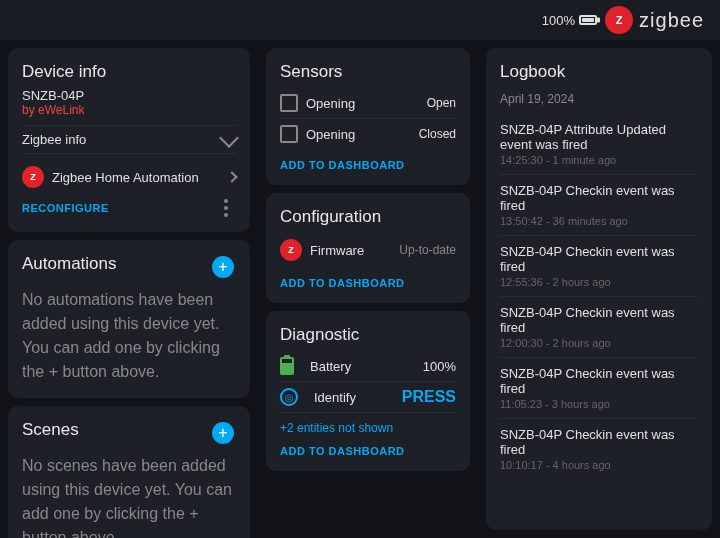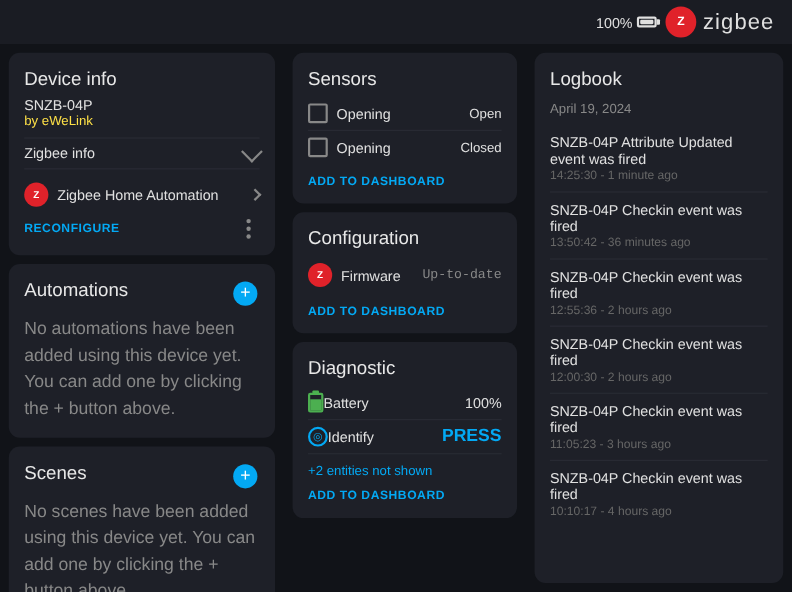--- a/index.html
+++ b/index.html
@@ -135,21 +135,21 @@
     }
 
     
     .device-name {
       font-size: 13px;
       color: #e0e0e0;
       font-weight: 500;
     }
     .device-vendor {
       font-size: 12px;
-      color: #fde047;
+      color: #ef4444;
       margin-bottom: 8px;
     }
     .zigbee-info-row {
       display: flex;
       align-items: center;
       justify-content: space-between;
       border-top: 1px solid #2a2c35;
       border-bottom: 1px solid #2a2c35;
       padding: 6px 0;
       margin-bottom: 8px;
@@ -337,36 +337,35 @@
       font-weight: bold;
       color: white;
     }
     .firmware-name {
       font-size: 13px;
       color: #e0e0e0;
     }
     .firmware-status {
       font-size: 12px;
       color: #888;
-      font-family: Liberation Mono, monospace;
     }
 
     
     .diag-row {
       display: flex;
       align-items: center;
       justify-content: space-between;
       padding: 6px 0;
       border-bottom: 1px solid #2a2c35;
     }
     .diag-row:last-child { border-bottom: none; }
     .diag-left {
       display: flex;
       align-items: center;
-      gap: 0;
+      gap: 16px;
     }
     .battery-diag-icon {
       width: 14px;
       height: 18px;
       border: 2px solid #4caf50;
       border-radius: 2px;
       position: relative;
       display: flex;
       align-items: flex-end;
     }

